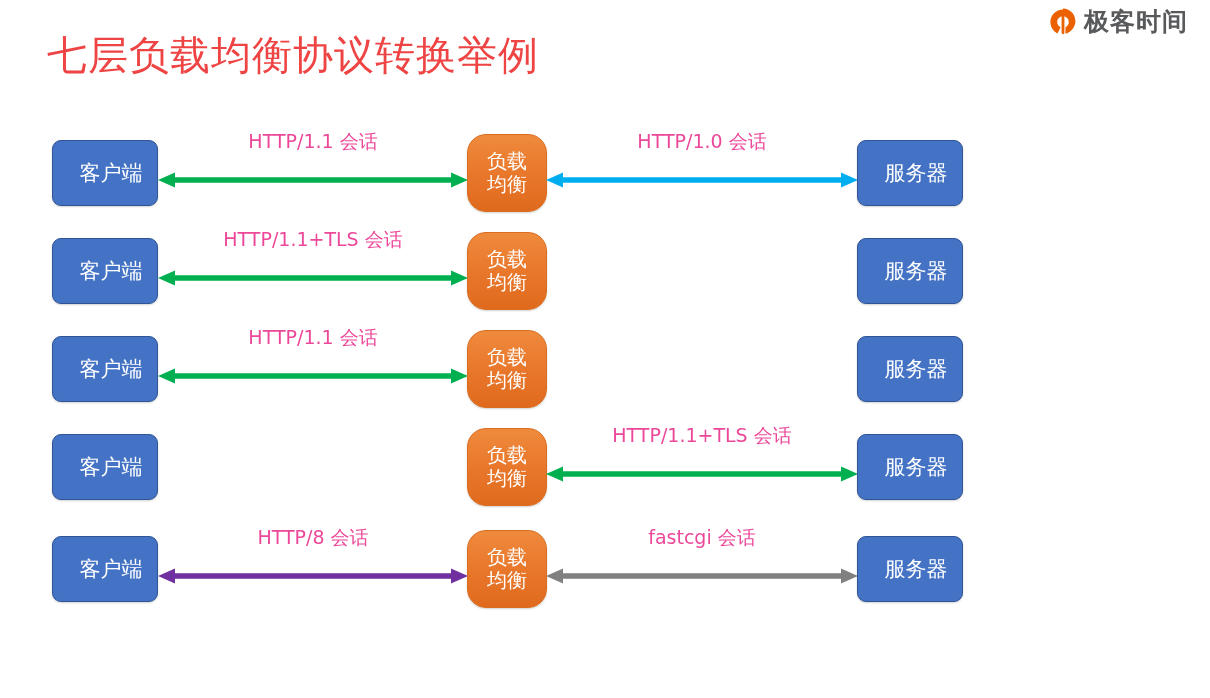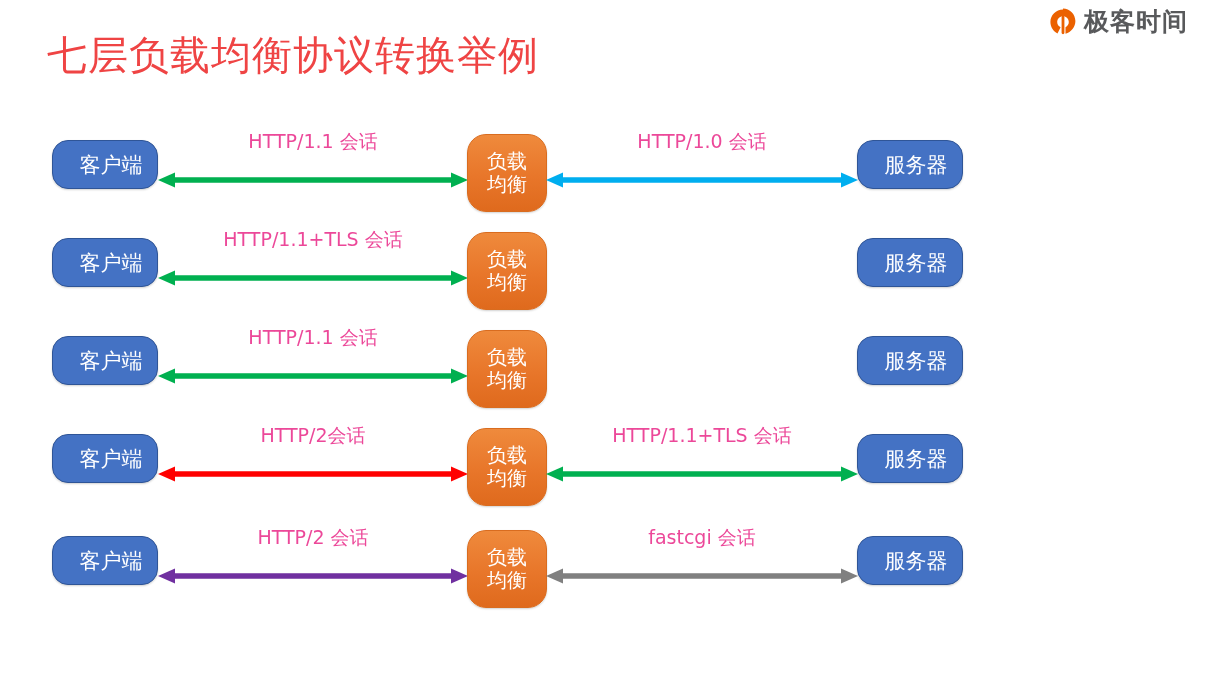--- a/index.html
+++ b/index.html
@@ -25,21 +25,21 @@
   
   #diagram{position:absolute;left:0;top:0;width:1210px;height:698px;}
   .row{position:absolute;left:0;width:1210px;height:100px;}
   .node{
     position:absolute;box-sizing:border-box;
     display:flex;align-items:center;justify-content:center;
     color:#ffffff;text-align:center;
     font-family:"DejaVu Sans","Liberation Sans",sans-serif;
   }
   .node.endpoint{
-    width:106px;height:49px;border-radius:16px;
+    width:106px;height:66px;border-radius:9px;
     background:#4472C4;border:1px solid #2F5597;
     font-size:21px;line-height:24px;
     box-shadow:0 1px 2px rgba(0,0,0,.18);
     padding-left:12px;
   }
   .node.client{left:52px;top:17px;}
   .node.server{left:857px;top:17px;}
   .node.lb{
     left:467px;top:11px;width:80px;height:78px;border-radius:19px;
     background:linear-gradient(180deg,#EF8A3C 0%,#E8762A 55%,#DF6A1D 100%);
@@ -136,45 +136,40 @@
         </span>
       </div>
       <div class="node endpoint server">
         <span>服务器</span>
       </div>
     </div>
     <div class="row" style="top: 417px;">
       <div class="node endpoint client">
         <span>客户端</span>
       </div>
-      <div class="conn left"><div class="lbl">HTTP/2会话</div><span><svg width="310" height="22" viewBox="0 0 310 22">
-            <rect x="17" y="8.25" width="276" height="5.5" fill="#FF0000"></rect>
-            <polygon points="0,11 17,3.5 17,18.5" fill="#FF0000"></polygon>
-            <polygon points="310,11 293,3.5 293,18.5" fill="#FF0000"></polygon>
-          </svg></span></div>
       <div class="node lb">
         <span class="lbtext">
           <span>负载</span>
           <span>均衡</span>
         </span>
       </div>
       <div class="conn right"><div class="lbl">HTTP/1.1+TLS 会话</div><span><svg width="312" height="22" viewBox="0 0 312 22">
             <rect x="17" y="8.25" width="278" height="5.5" fill="#00B050"></rect>
             <polygon points="0,11 17,3.5 17,18.5" fill="#00B050"></polygon>
             <polygon points="312,11 295,3.5 295,18.5" fill="#00B050"></polygon>
           </svg></span></div>
       <div class="node endpoint server">
         <span>服务器</span>
       </div>
     </div>
     <div class="row" style="top: 519px;">
       <div class="node endpoint client">
         <span>客户端</span>
       </div>
-      <div class="conn left"><div class="lbl">HTTP/2 会话</div><span><svg width="310" height="22" viewBox="0 0 310 22">
+      <div class="conn left"><div class="lbl">HTTP/8 会话</div><span><svg width="310" height="22" viewBox="0 0 310 22">
             <rect x="17" y="8.25" width="276" height="5.5" fill="#7030A0"></rect>
             <polygon points="0,11 17,3.5 17,18.5" fill="#7030A0"></polygon>
             <polygon points="310,11 293,3.5 293,18.5" fill="#7030A0"></polygon>
           </svg></span></div>
       <div class="node lb">
         <span class="lbtext">
           <span>负载</span>
           <span>均衡</span>
         </span>
       </div>

